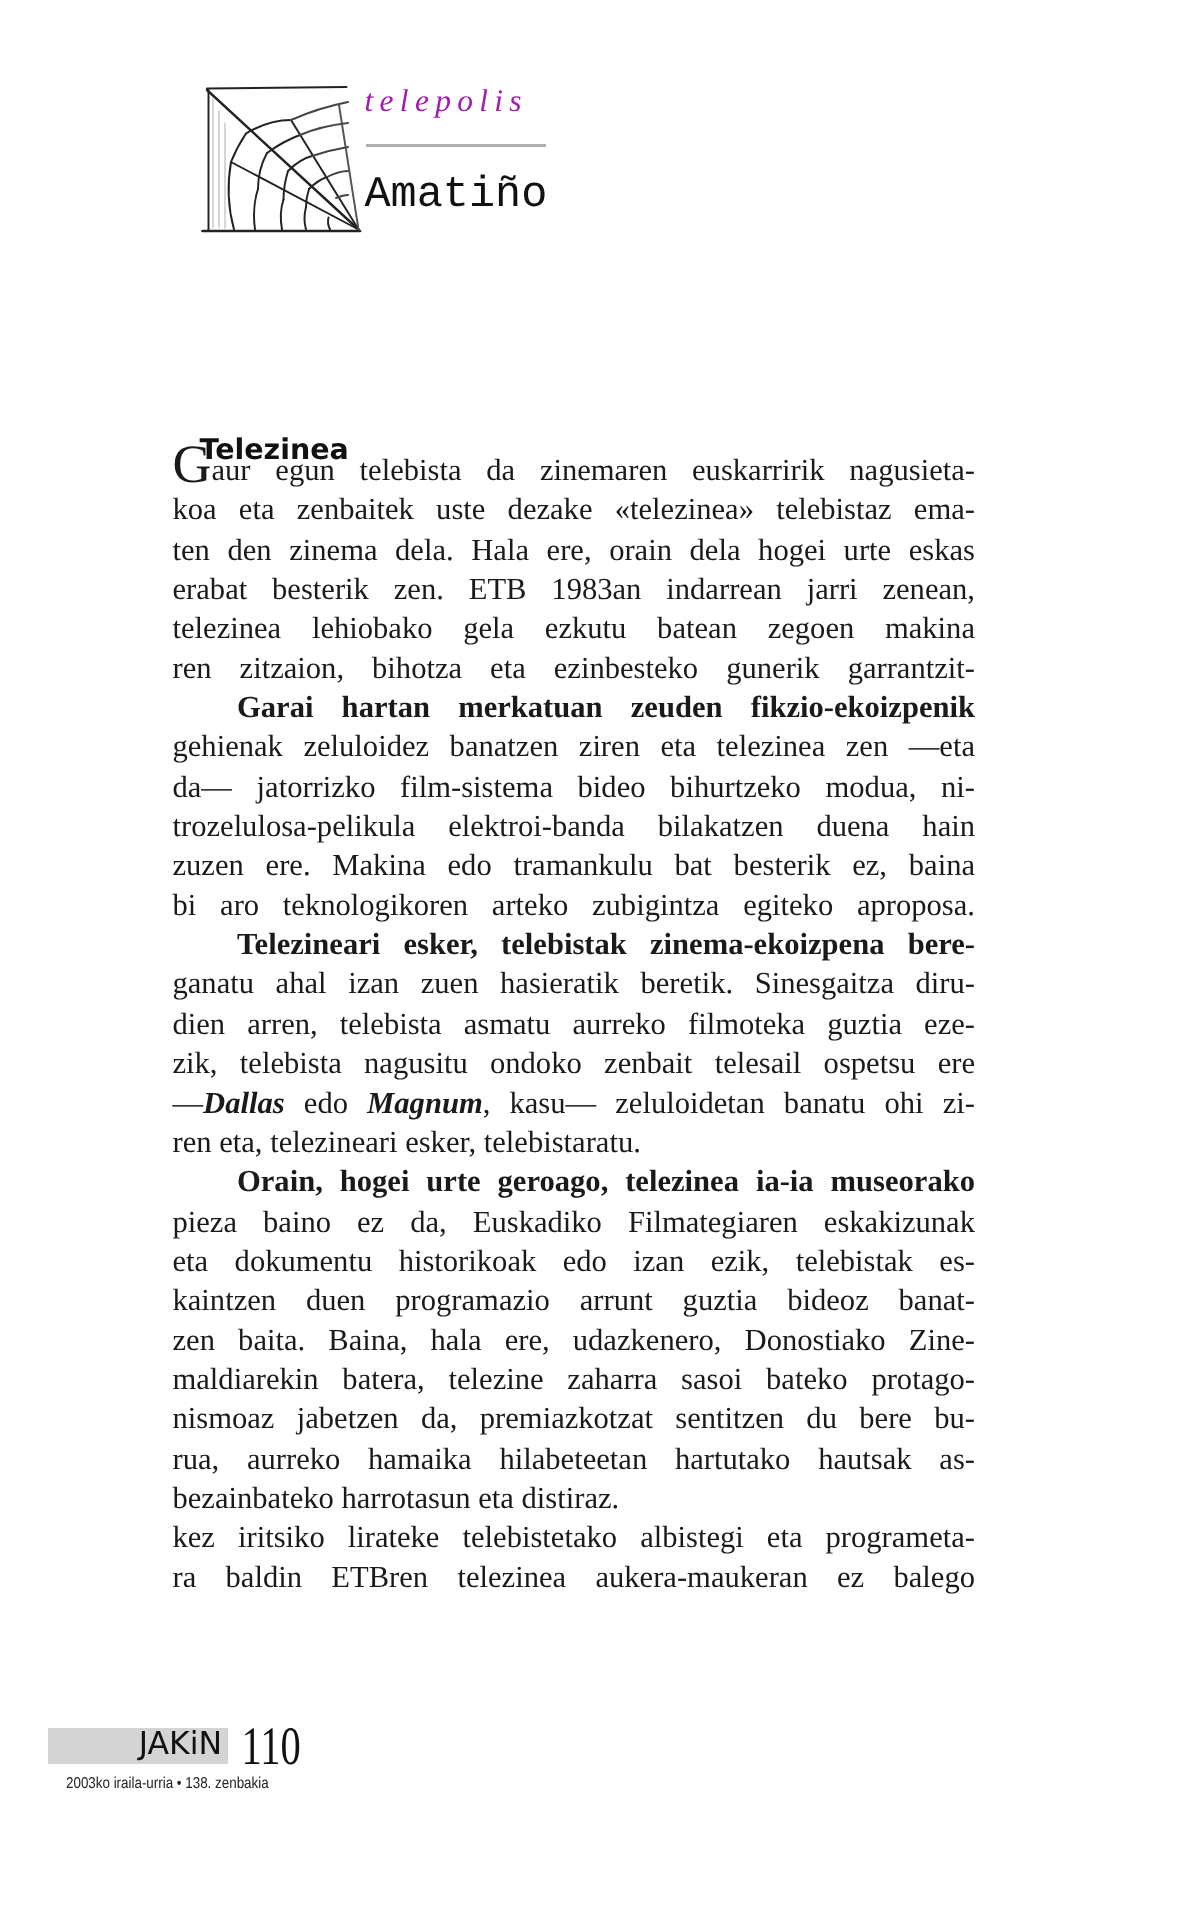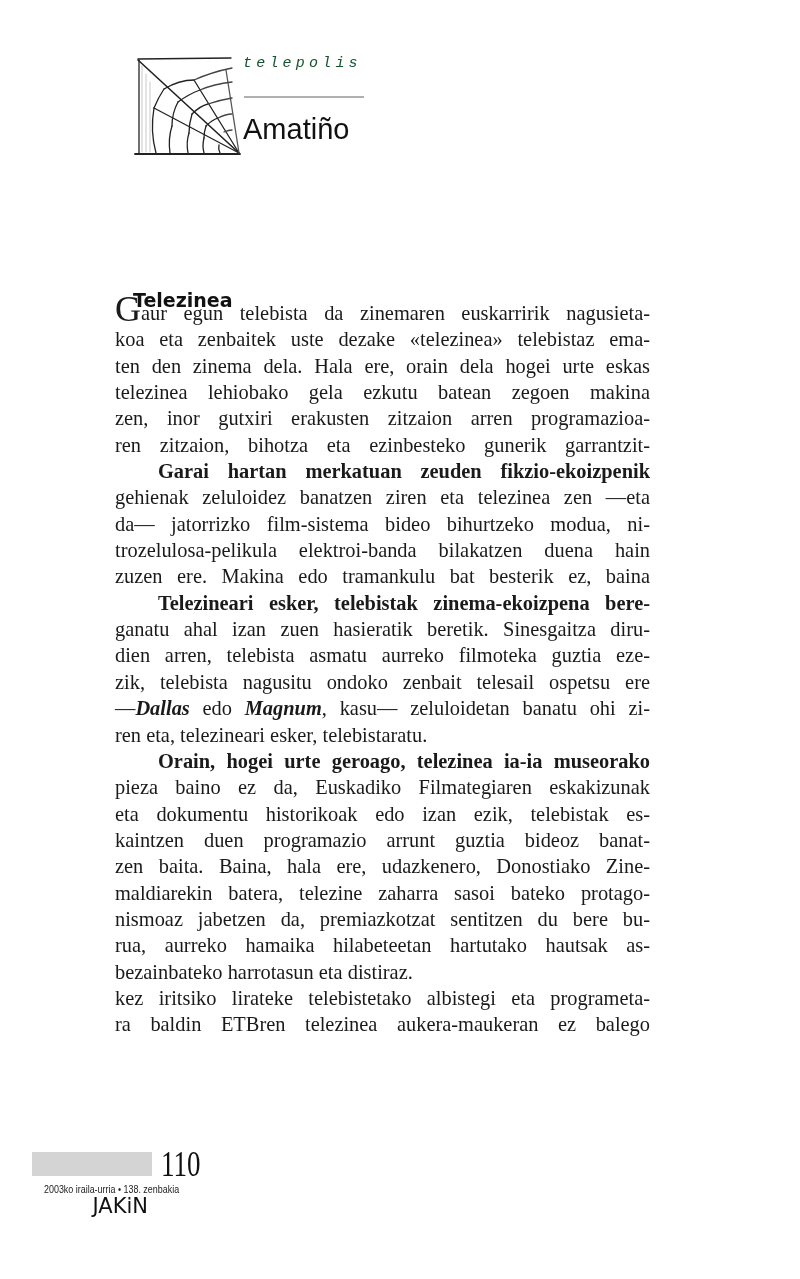--- a/index.html
+++ b/index.html
@@ -1,26 +1,26 @@
 <!DOCTYPE html>
 <html><head>
 <meta charset="utf-8">
 <style>
   html, body { margin: 0; padding: 0; background: #ffffff; }
   body { width: 800px; height: 1279px; position: relative; overflow: hidden; color: #1a1a1a; }
   .logo { position: absolute; left: 134px; top: 56px; width: 110px; height: 102px; }
   .section-tag {
     position: absolute; left: 243px; top: 55px;
-    font-family: Liberation Mono, monospace; font-style: italic;
-    font-size: 15px; letter-spacing: 4.2px; color: #14532d;
+    font-family: Liberation Serif, serif; font-style: italic;
+    font-size: 21px; letter-spacing: 4.2px; color: #a21caf;
   }
   .rule { position: absolute; left: 244px; top: 96px; width: 120px; height: 2px; background: #b0b0b0; }
   .author {
     position: absolute; left: 243px; top: 113px;
-    font-family: Liberation Sans, sans-serif; font-size: 29px; color: #111;
+    font-family: Liberation Mono, monospace; font-size: 29px; color: #111;
   }
   .heading {
     position: absolute; left: 133px; top: 257px;
     font-family: "DejaVu Sans", sans-serif; font-weight: bold; font-size: 19px; color: #111; margin-top: 32px;
   }
   .body {
     position: absolute; left: 115px; top: 299px; width: 535px;
     font-family: "Liberation Serif", serif; font-size: 20.4px; line-height: 26.35px;
     text-align: justify; hyphens: manual; color: #1a1a1a;
   }
@@ -28,21 +28,21 @@
   .line { display: block; text-align: justify; text-align-last: justify; white-space: nowrap; }
   .line.last { text-align-last: left; }
   .line.indent1 { padding-left: 43px; font-weight: bold; }
   em { font-style: italic; font-weight: bold; }
   .footer-bar {
     position: absolute; left: 32px; top: 1152px; width: 120px; height: 24px;
     background: #d4d4d4;
   }
   .footer-mag {
     position: absolute; left: 32px; top: 1150px; width: 116px; text-align: right;
-    font-family: "DejaVu Sans", sans-serif; font-size: 21px; color: #111; margin-top: 44px;
+    font-family: "DejaVu Sans", sans-serif; font-size: 21px; color: #111;
   }
   .footer-page {
     position: absolute; left: 161px; top: 1143px;
     font-family: "Liberation Serif", serif; font-size: 36px; color: #111; transform: scaleX(0.75); transform-origin: left;
   }
   .footer-issue {
     position: absolute; left: 44px; top: 1183px;
     font-family: "Liberation Sans", sans-serif; font-size: 10.5px; color: #222; transform: scaleX(0.85); transform-origin: left;
   }
 </style>
@@ -90,31 +90,32 @@
 <div class="author">Amatiño</div>
 
 <div class="heading">Telezinea</div>
 
 <div class="body">
 
   <div>
     <span class="line"><span class="dropcap">G</span><span>aur egun telebista da zinemaren euskarririk nagusieta-</span></span>
     <span class="line">koa eta zenbaitek uste dezake «telezinea» telebistaz ema-</span>
     <span class="line">ten den zinema dela. Hala ere, orain dela hogei urte eskas</span>
+    <span class="line">erabat besterik zen. ETB 1983an indarrean jarri zenean,</span>
     <span class="line">telezinea lehiobako gela ezkutu batean zegoen makina</span>
-    <span class="line">zen, inor gutxiri erakusten zitzaion arren programazioa-</span>
     <span class="line">ren zitzaion, bihotza eta ezinbesteko gunerik garrantzit-</span>
   </div>
 
   <div>
     <span class="line indent1">Garai hartan merkatuan zeuden fikzio-ekoizpenik</span>
     <span class="line">gehienak zeluloidez banatzen ziren eta telezinea zen —eta</span>
     <span class="line">da— jatorrizko film-sistema bideo bihurtzeko modua, ni-</span>
     <span class="line">trozelulosa-pelikula elektroi-banda bilakatzen duena hain</span>
     <span class="line">zuzen ere. Makina edo tramankulu bat besterik ez, baina</span>
+    <span class="line">bi aro teknologikoren arteko zubigintza egiteko aproposa.</span>
   </div>
 
   <div>
     <span class="line indent1">Telezineari esker, telebistak zinema-ekoizpena bere-</span>
     <span class="line">ganatu ahal izan zuen hasieratik beretik. Sinesgaitza diru-</span>
     <span class="line">dien arren, telebista asmatu aurreko filmoteka guztia eze-</span>
     <span class="line">zik, telebista nagusitu ondoko zenbait telesail ospetsu ere</span>
     <span class="line"><span>—</span><em>Dallas</em><span> edo </span><em>Magnum</em><span>, kasu— zeluloidetan banatu ohi zi-</span></span>
     <span class="line last">ren eta, telezineari esker, telebistaratu.</span>
   </div>

